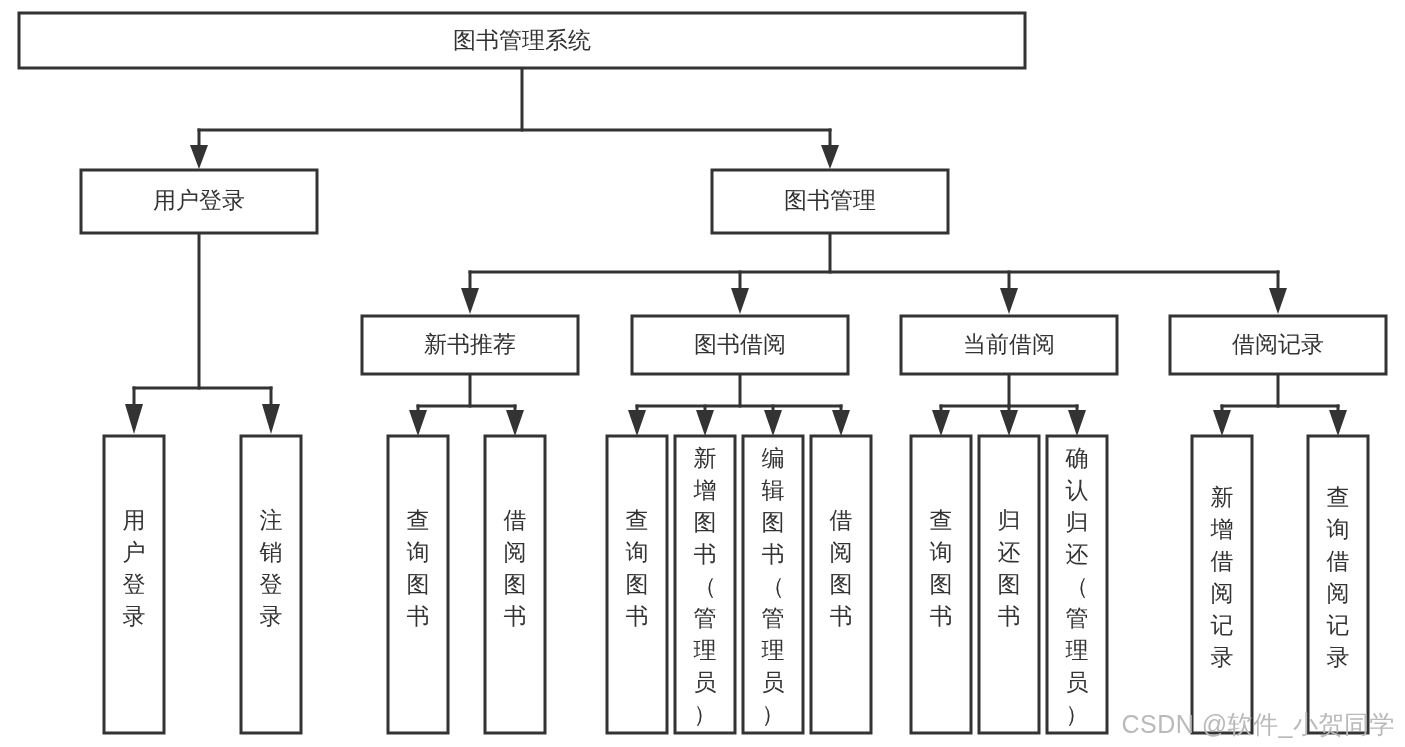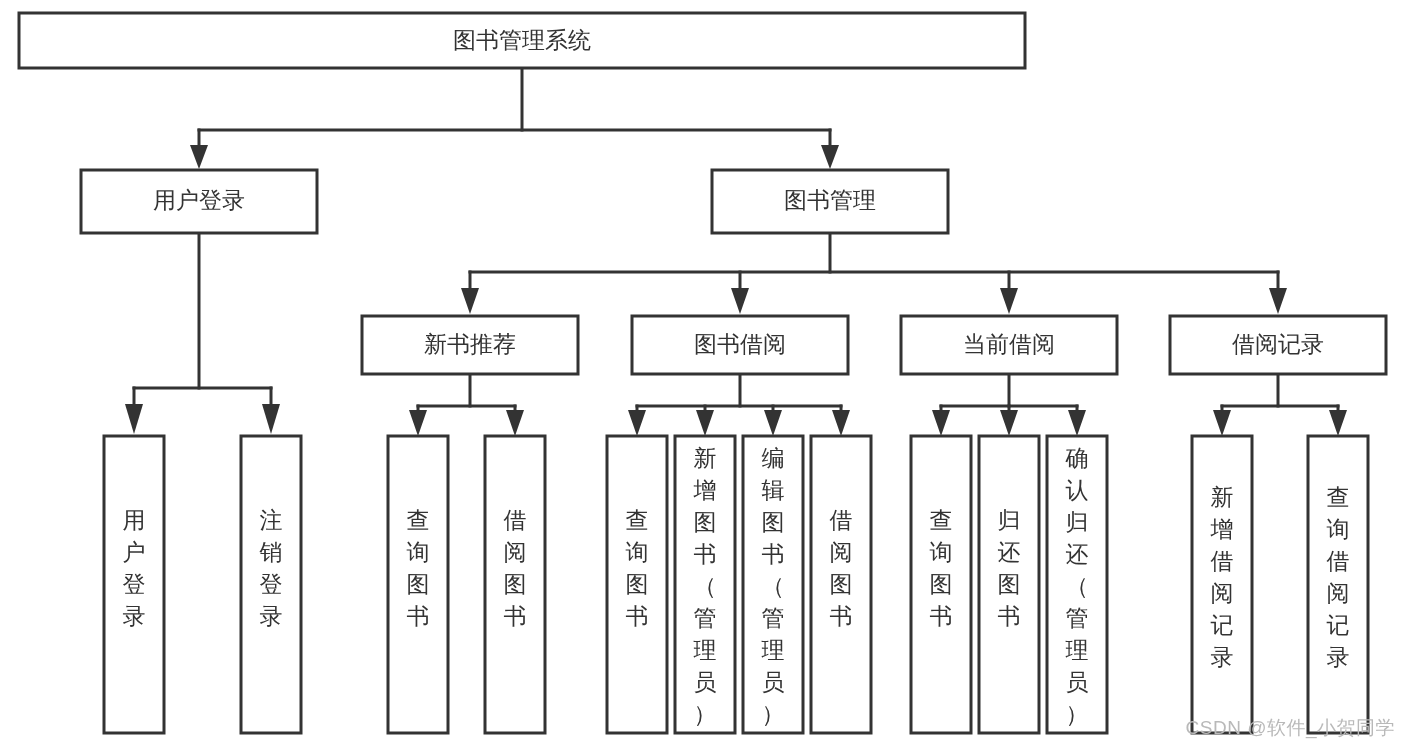--- a/index.html
+++ b/index.html
@@ -52,21 +52,21 @@
     font-family: "Liberation Sans", "DejaVu Sans", sans-serif;
     font-size: 23px;
     fill: #333333;
     text-anchor: middle;
   }
   .watermark-text {
     position: absolute;
     right: 10px;
     bottom: 6px;
     font-family: "Liberation Sans", "DejaVu Sans", sans-serif;
-    font-size: 19px;
+    font-size: 25px;
     color: #b9b9b9;
     letter-spacing: 0.5px;
     white-space: nowrap;
     user-select: none;
   }
 </style>
 </head>
 <body>
 
 <div id="diagram-root">

